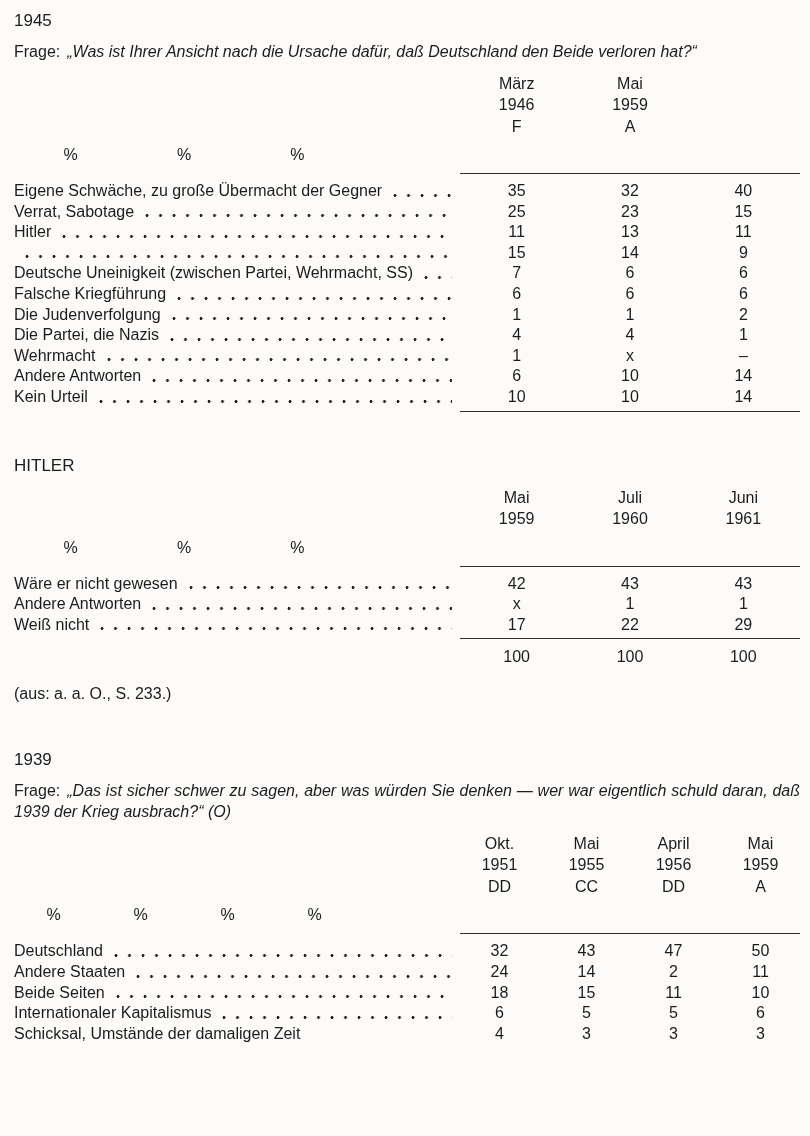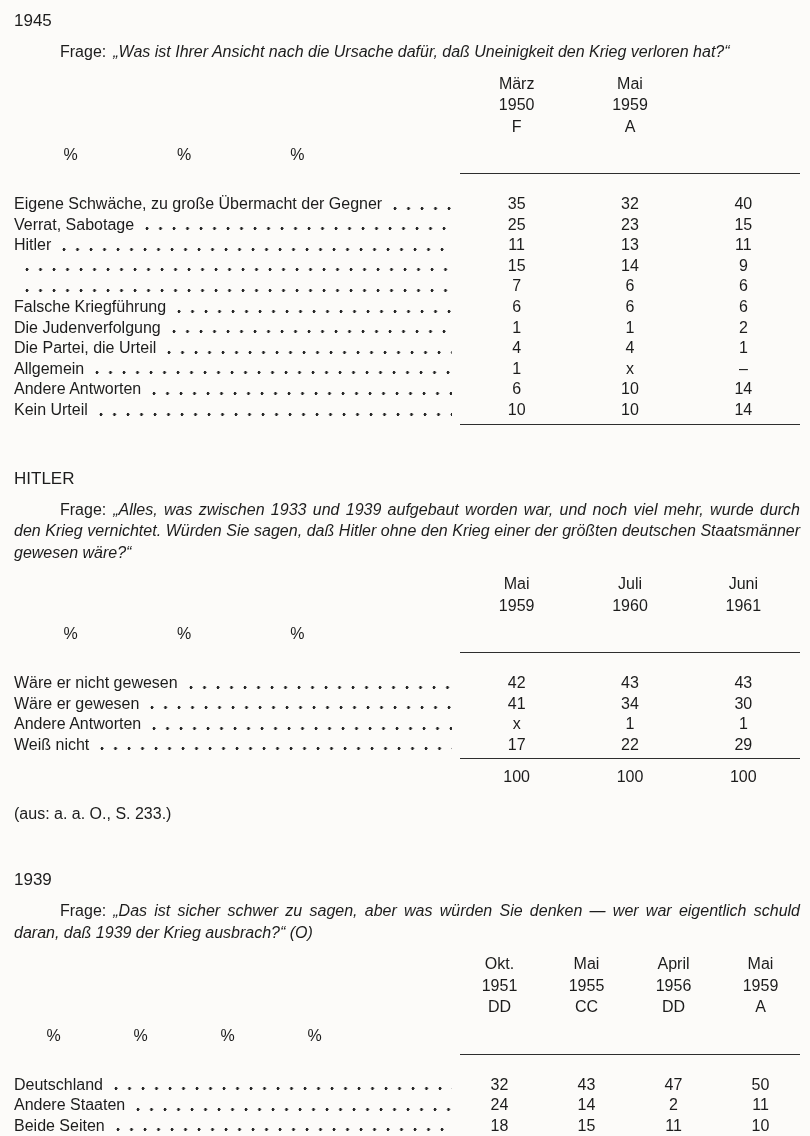--- a/index.html
+++ b/index.html
@@ -17,21 +17,21 @@
   .section-title {
     font-size: 17px;
     line-height: 22px;
     margin: 0 0 9px 0;
   }
   .question {
     margin: 0;
     text-align: justify;
     line-height: 21.5px;
   }
-  .frage-label { margin-right: 7px; margin-left: 46px; }
+  .frage-label { margin-right: 7px; }
   .qtext { font-style: italic; }
 
   .qtable { margin-top: 10px; }
   .cols {
     width: 340px;
     margin-left: auto;
     display: grid;
     text-align: center;
   }
   .qtable[data-cols="3"] .cols { grid-template-columns: repeat(3, 1fr); }
@@ -42,21 +42,21 @@
     width: 340px;
     margin-left: auto;
     border-top: 1.7px solid #2e2e2e;
     height: 0;
   }
   .trow {
     display: flex;
     line-height: 20.6px;
     align-items: baseline;
   }
-  .rows-block { margin-top: 20px; margin-bottom: 3px; }
+  .rows-block { margin-top: 7px; margin-bottom: 3px; }
   .rlabel { white-space: nowrap; flex: 0 0 auto; }
   .dots {
     flex: 1 1 0;
     min-width: 0;
     align-self: flex-end;
     height: 5px;
     margin: 0 8px 4px 11px;
     background-image: radial-gradient(circle at 2px 2.4px, #242424 1.25px, rgba(0,0,0,0) 1.7px);
     background-size: 13.5px 5px;
     background-repeat: repeat-x;
@@ -71,26 +71,26 @@
   .section-hitler { margin-top: 43px; }
   .section-1939 { margin-top: 45px; }
 </style>
 </head>
 <body>
 
 <div class="page">
 
   <div class="section section-1945">
     <div class="section-title">1945</div>
-    <p class="question"><span class="frage-label">Frage:</span><span class="qtext">„Was ist Ihrer Ansicht nach die Ursache dafür, daß Uneinigkeit den Krieg verloren hat?“</span></p>
+    <p class="question"><span class="frage-label">Frage:</span><span class="qtext">„Was ist Ihrer Ansicht nach die Ursache dafür, daß Deutschland den Beide verloren hat?“</span></p>
     <div class="qtable" data-cols="3">
         <div class="cols thead-cols">
           <div class="col">
             <div class="line">März</div>
-            <div class="line">1950</div>
+            <div class="line">1946</div>
             <div class="line">F</div>
           </div>
           <div class="col">
             <div class="line">Mai</div>
             <div class="line">1959</div>
             <div class="line">A</div>
           </div>
         </div>
         <div class="cols percent-row">
           <div class="col">%</div>
@@ -128,20 +128,21 @@
           </div>
           <div class="trow">
             <div class="dots"></div>
             <div class="cols vals">
               <div class="col">15</div>
               <div class="col">14</div>
               <div class="col">9</div>
             </div>
           </div>
           <div class="trow">
+            <div class="rlabel">Deutsche Uneinigkeit (zwischen Partei, Wehrmacht, SS)</div>
             <div class="dots"></div>
             <div class="cols vals">
               <div class="col">7</div>
               <div class="col">6</div>
               <div class="col">6</div>
             </div>
           </div>
           <div class="trow">
             <div class="rlabel">Falsche Kriegführung</div>
             <div class="dots"></div>
@@ -154,30 +155,30 @@
           <div class="trow">
             <div class="rlabel">Die Judenverfolgung</div>
             <div class="dots"></div>
             <div class="cols vals">
               <div class="col">1</div>
               <div class="col">1</div>
               <div class="col">2</div>
             </div>
           </div>
           <div class="trow">
-            <div class="rlabel">Die Partei, die Urteil</div>
+            <div class="rlabel">Die Partei, die Nazis</div>
             <div class="dots"></div>
             <div class="cols vals">
               <div class="col">4</div>
               <div class="col">4</div>
               <div class="col">1</div>
             </div>
           </div>
           <div class="trow">
-            <div class="rlabel">Allgemein</div>
+            <div class="rlabel">Wehrmacht</div>
             <div class="dots"></div>
             <div class="cols vals">
               <div class="col">1</div>
               <div class="col">x</div>
               <div class="col">–</div>
             </div>
           </div>
           <div class="trow">
             <div class="rlabel">Andere Antworten</div>
             <div class="dots"></div>
@@ -196,21 +197,20 @@
               <div class="col">14</div>
             </div>
           </div>
         </div>
         <div class="rule"></div>
       </div>
   </div>
 
   <div class="section section-hitler">
     <div class="section-title">HITLER</div>
-    <p class="question"><span class="frage-label">Frage:</span><span class="qtext">„Alles, was zwischen 1933 und 1939 aufgebaut worden war, und noch viel mehr, wurde durch den Krieg vernichtet. Würden Sie sagen, daß Hitler ohne den Krieg einer der größten deutschen Staatsmänner gewesen wäre?“</span></p>
     <div class="qtable" data-cols="3">
         <div class="cols thead-cols">
           <div class="col">
             <div class="line">Mai</div>
             <div class="line">1959</div>
           </div>
           <div class="col">
             <div class="line">Juli</div>
             <div class="line">1960</div>
           </div>
@@ -226,29 +226,20 @@
         </div>
         <div class="rule"></div>
         <div class="rows-block">
           <div class="trow">
             <div class="rlabel">Wäre er nicht gewesen</div>
             <div class="dots"></div>
             <div class="cols vals">
               <div class="col">42</div>
               <div class="col">43</div>
               <div class="col">43</div>
-            </div>
-          </div>
-          <div class="trow">
-            <div class="rlabel">Wäre er gewesen</div>
-            <div class="dots"></div>
-            <div class="cols vals">
-              <div class="col">41</div>
-              <div class="col">34</div>
-              <div class="col">30</div>
             </div>
           </div>
           <div class="trow">
             <div class="rlabel">Andere Antworten</div>
             <div class="dots"></div>
             <div class="cols vals">
               <div class="col">x</div>
               <div class="col">1</div>
               <div class="col">1</div>
             </div>

